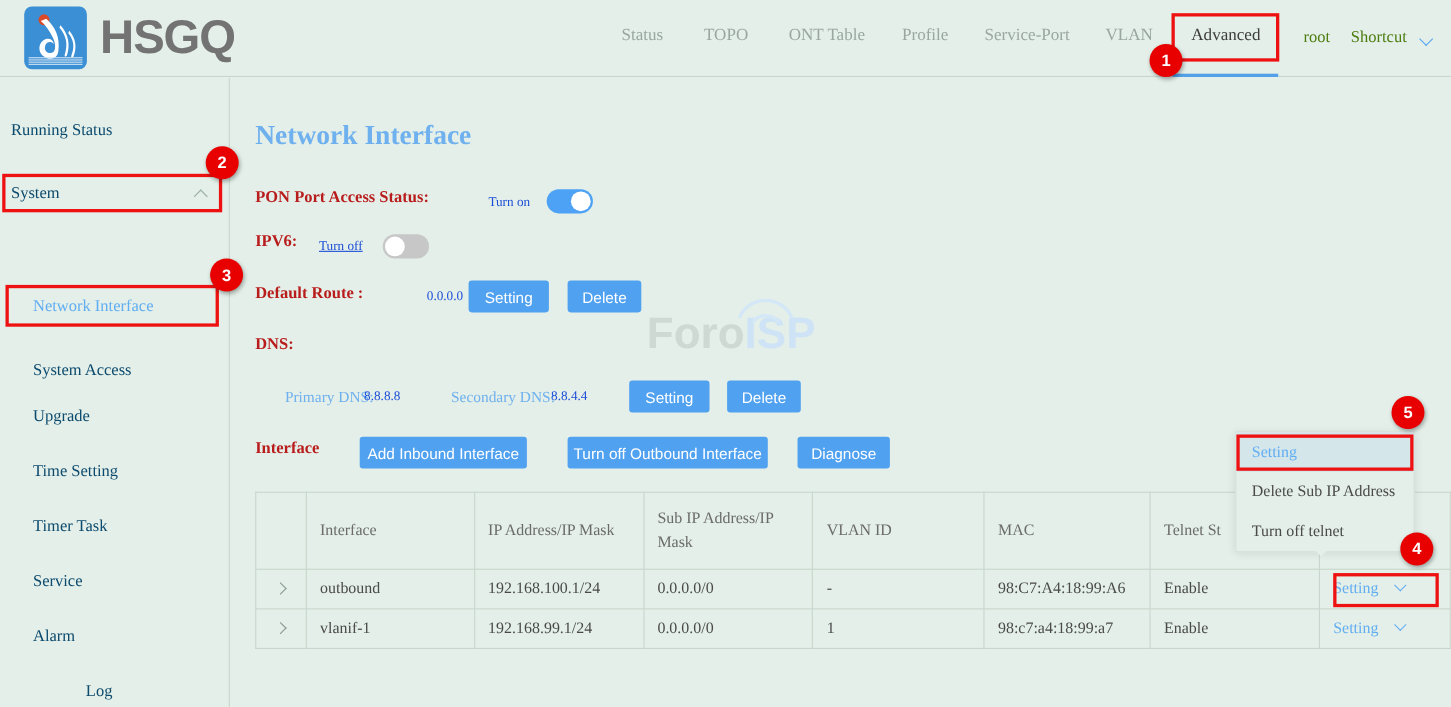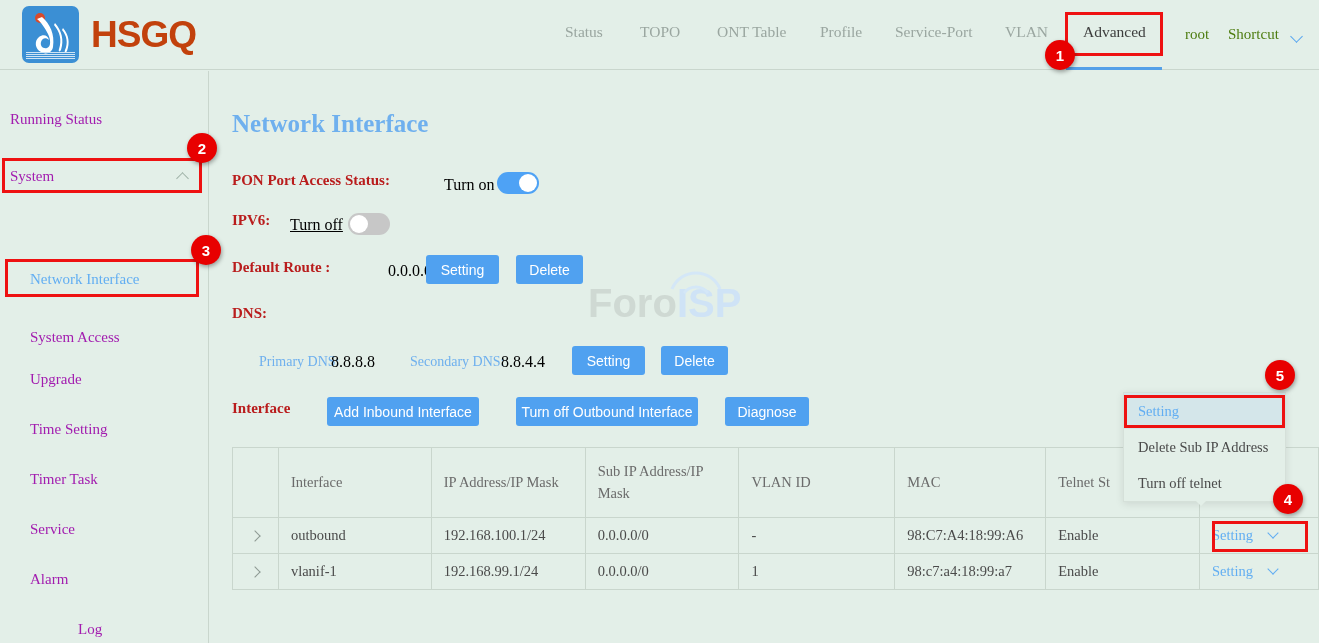--- a/index.html
+++ b/index.html
@@ -28,21 +28,21 @@
     border-radius: 50%; background: #d94a2b;
   }
   .logo-swoosh { position: absolute; left: 0; top: 0; }
   .logo-base {
     position: absolute; left: 4px; bottom: 3px; width: 49px; height: 8px;
   }
   .logo-base i {
     display: block; height: 1px; background: #cfe3f4; margin-bottom: 1px;
   }
   .logo-text {
-    margin-left: 12px; font-size: 37px; font-weight: bold; color: #c2410c;
+    margin-left: 12px; font-size: 43px; font-weight: bold; color: #737373;
     letter-spacing: -1px; font-family: "Liberation Sans", sans-serif;
     line-height: 1;
   }
 
   #nav { position: absolute; left: 555px; top: 0; height: 70px; }
   .nav-item {
     position: absolute; top: 23px; font-size: 15.5px; color: #9aa6a0;
     white-space: nowrap; cursor: pointer;
   }
   .nav-item.active { color: #3d3d3d; }
@@ -60,21 +60,21 @@
     transform: rotate(45deg);
   }
 
   
   #sidebar {
     position: absolute; left: 0; top: 71px; width: 209px; height: 572px;
     background: #e3efe8; border-right: 1px solid #c9d6cd;
   }
   .side-item {
     position: absolute; left: 0; width: 209px; font-size: 15px;
-    color: #a21caf; cursor: pointer; white-space: nowrap;
+    color: #0c4a6e; cursor: pointer; white-space: nowrap;
   }
   .side-item.l1 { padding-left: 10px; }
   .side-item.l2 { padding-left: 30px; }
   .side-item.sel { color: #62aef2; }
   .side-chevron {
     position: absolute; right: 22px; top: 6px;
     width: 9px; height: 9px;
     border-left: 1.4px solid #9fb2a8; border-top: 1.4px solid #9fb2a8;
     transform: rotate(45deg);
   }
@@ -85,21 +85,21 @@
   #page-title {
     position: absolute; left: 22px; top: 39px;
     font-size: 25px; font-weight: bold; color: #6fb0ee;
   }
 
   .lbl-blue {
     position: absolute; font-size: 15px; font-weight: bold; color: #b91c1c;
     white-space: nowrap;
   }
   .txt-dark {
-    position: absolute; font-size: 16px; color: #000000; white-space: nowrap;
+    position: absolute; font-size: 12px; color: #1d4ed8; white-space: nowrap;
   }
   .txt-blue-sm {
     position: absolute; font-size: 14px; color: #6fb0ee; white-space: nowrap;
   }
 
   
   .toggle { position: absolute; width: 42px; height: 22px; border-radius: 11px; cursor: pointer; }
   .toggle .knob { position: absolute; top: 2px; width: 18px; height: 18px; border-radius: 50%; background: #fff; }
   .toggle.on { background: #4ea2f5; }
   .toggle.on .knob { right: 2px; }

